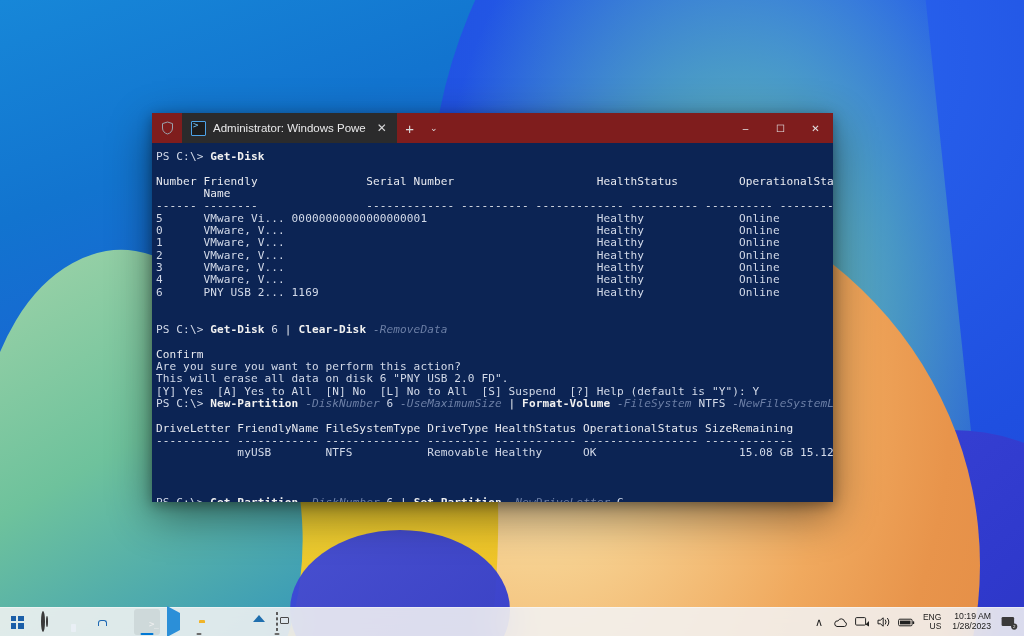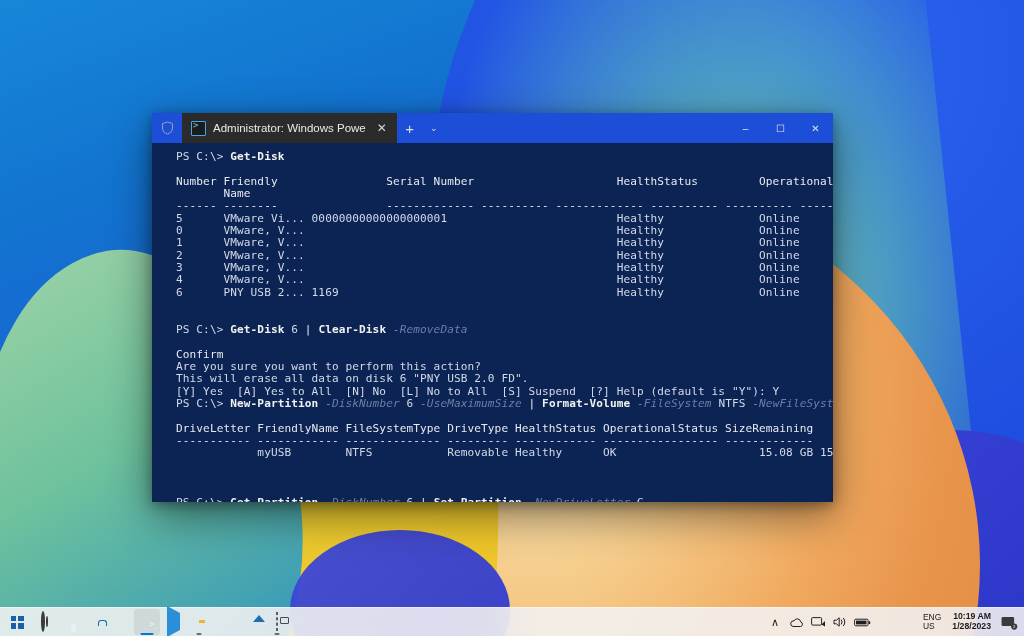--- a/index.html
+++ b/index.html
@@ -107,21 +107,21 @@
     top: 113px;
     width: 681px;
     height: 389px;
     box-shadow: 0 14px 40px rgba(0,0,0,0.45), 0 3px 12px rgba(0,0,0,0.35);
     overflow: hidden;
     background: #0c2454;
   }
 
   .titlebar {
     height: 30px;
-    background: #1d4ed8;
+    background: #7f1d1d;
     display: flex;
     align-items: stretch;
     position: relative;
   }
 
   .shield-btn {
     width: 30px;
     display: flex;
     align-items: center;
     justify-content: center;
@@ -185,21 +185,21 @@
     justify-content: center;
     color: #e3e3e4;
     font-size: 10px;
   }
 
   
   .console {
     background: #0c2454;
     height: 461px;
     box-sizing: border-box;
-    padding: 8px 0 0 24px;
+    padding: 8px 0 0 4px;
     font-family: "DejaVu Sans Mono", "Liberation Mono", monospace;
     font-size: 11.1px;
     line-height: 12.35px;
     color: #cfd8e8;
     white-space: pre;
     letter-spacing: 0.1px;
     overflow: hidden;
   }
   .console .l { display: block; height: 12.35px; }
   .c-white   { color: #e8eaf0; }
@@ -267,34 +267,32 @@
   }
   .tray-ico {
     width: 20px; height: 22px;
     display: flex; align-items: center; justify-content: center;
     font-size: 11px;
     color: #202020;
   }
   .lang {
     font-size: 8.5px;
     line-height: 9.5px;
-    text-align: left;
+    text-align: right;
     color: #1b1b1b;
     padding: 0 4px;
     font-family: "Liberation Sans", sans-serif;
-    margin-left: 44px;
   }
   .clock {
     font-size: 8.7px;
     line-height: 9.8px;
     text-align: right;
     color: #1b1b1b;
     padding: 0 5px;
     font-family: "Liberation Sans", sans-serif;
-    font-weight: bold;
   }
   .notif {
     width: 22px; height: 22px;
     display: flex; align-items: center; justify-content: center;
     position: relative;
   }
 
   
   .ico-win { width: 13px; height: 13px; display: grid; grid-template-columns: 1fr 1fr; grid-template-rows: 1fr 1fr; gap: 1.6px; }
   .ico-win i { background: #1b5fa8; display: block; }

